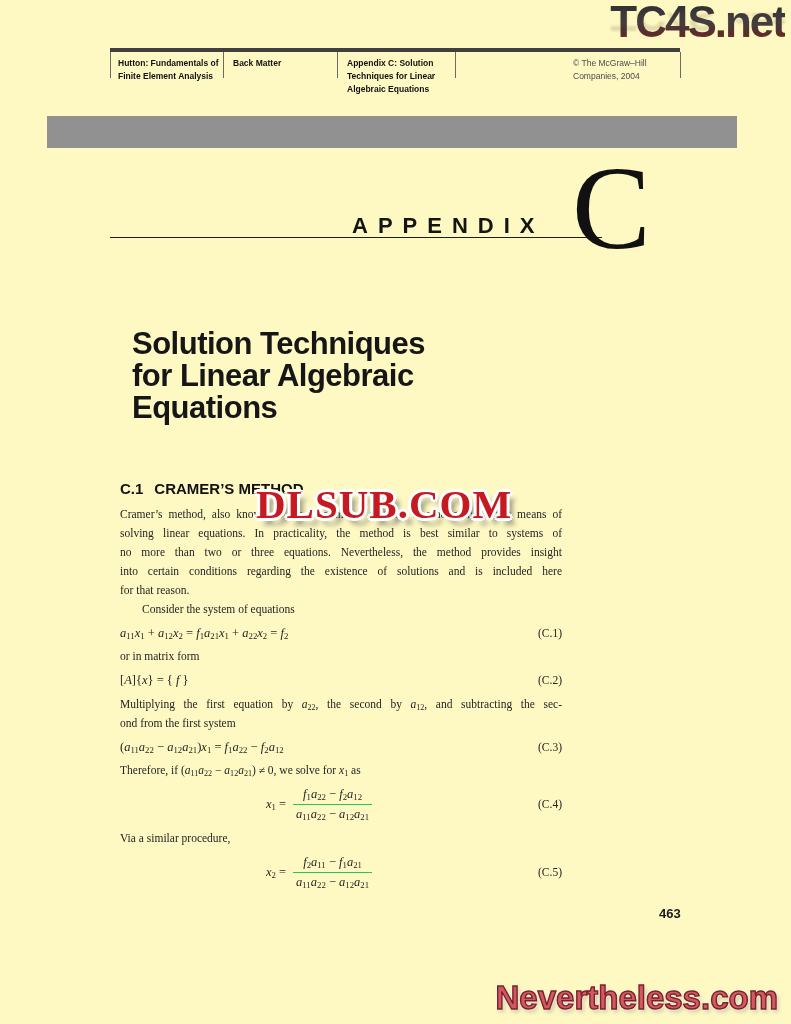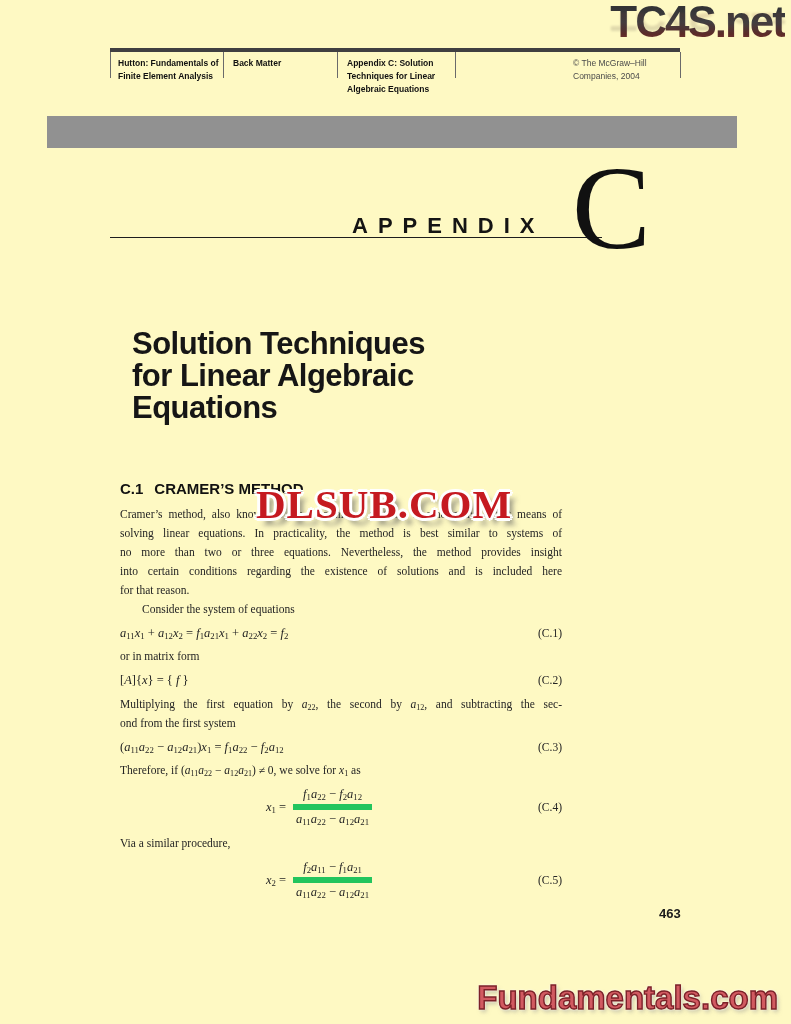--- a/index.html
+++ b/index.html
@@ -52,21 +52,21 @@
   .indent{text-indent:22px;}
   i{font-style:italic;}
   sub{font-size:.7em;vertical-align:-.25em;line-height:0;}
 
   .eq-row{display:flex;align-items:center;margin:4px 0;}
   .eq-math{flex:1;display:flex;align-items:center;font-size:12.5px;}
   .eq-math.inline-math{flex-direction:row;justify-content:center;}
   .eq-line{line-height:20px;}
   .eq-label{width:44px;text-align:right;font-size:11.5px;color:#242424;}
   .frac{display:inline-block;text-align:center;vertical-align:middle;margin-left:5px;}
-  .frac .num{display:block;border-bottom:6px solid #22c55e;padding:0 3px 2px;line-height:15px;text-align:center;}
+  .frac .num{display:block;border-bottom:1px solid #22c55e;padding:0 3px 2px;line-height:15px;text-align:center;}
   .frac .den{display:block;padding:2px 3px 0;line-height:15px;}
   .eq-lhs{margin-right:2px;}
   .frac-row{margin:7px 0;}
 
   
   .pagenum{position:absolute;top:906px;left:659px;font-family:"Liberation Sans","DejaVu Sans",sans-serif;
         font-weight:bold;font-size:13px;color:#1a1a1a;}
 
   
   .dlsub{position:absolute;top:480px;left:256px;font-family:"Liberation Serif","DejaVu Serif",serif;
@@ -189,15 +189,15 @@
           </span>
         </div>
         <div class="eq-label">(C.5)</div>
       </div>
   </div>
 
   <div class="pagenum">463</div>
 
   <div class="dlsub">DLSUB.COM</div>
 
-  <div class="traders">Fundamentals.com</div>
+  <div class="traders">Nevertheless.com</div>
 
 </div>
 
 </body></html>

